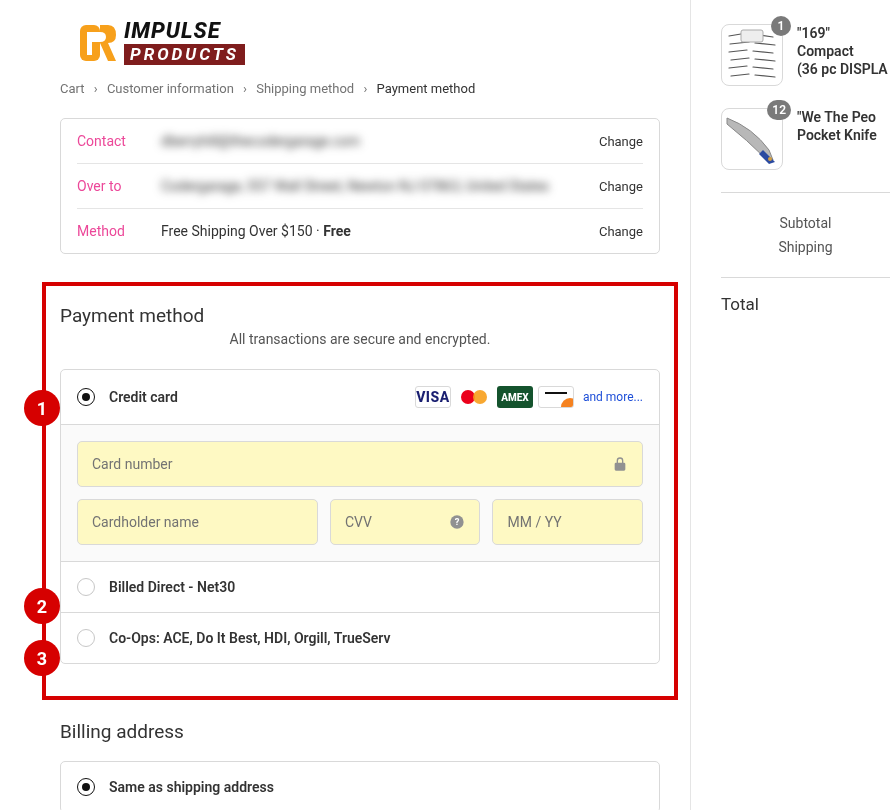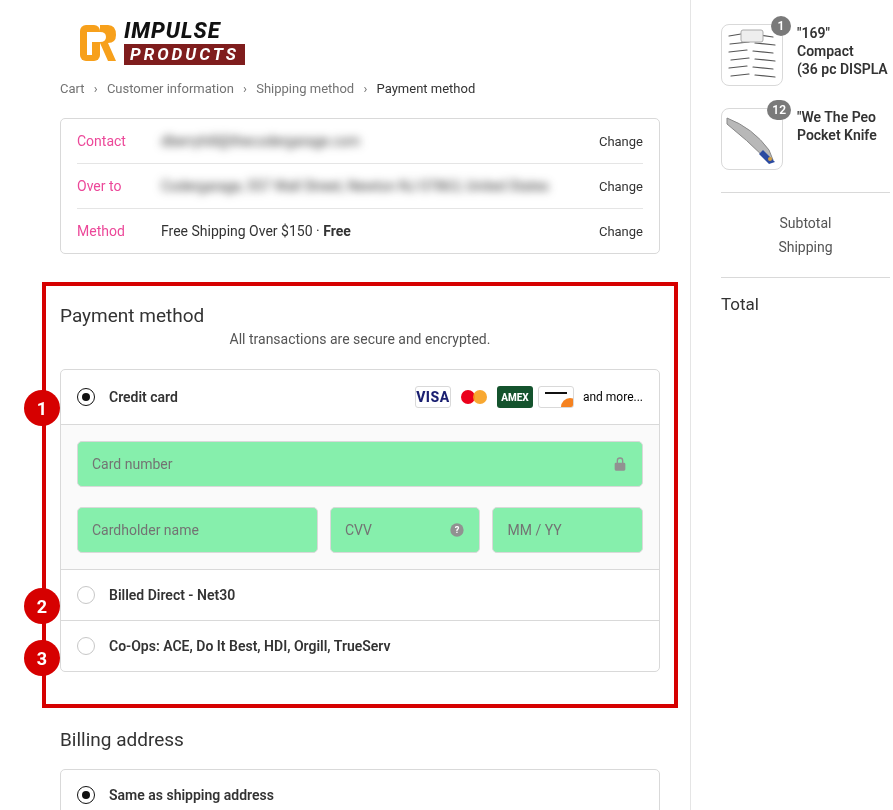--- a/index.html
+++ b/index.html
@@ -203,49 +203,49 @@
   }
   .card-icon.disc::before {
     content: "";
     position: absolute;
     width: 22px; height: 2px;
     background: #111;
     top: 5px; left: 6px;
   }
   .and-more {
     font-size: 12px;
-    color: #000000;
+    color: #1d4ed8;
     margin-left: 4px;
   }
   .card-fields {
     background: #fafafa;
     padding: 16px;
     border-top: 1px solid #d9d9d9;
   }
   .field {
     border: 1px solid #d9d9d9;
     border-radius: 5px;
-    background: #86efac;
+    background: #fef9c3;
     height: 46px;
     padding: 0 14px;
     display: flex;
     align-items: center;
     color: #737373;
     font-size: 14px;
     position: relative;
   }
   .field .ph { flex: 1; color: #737373; }
   .field .icon-right {
     width: 16px; height: 16px;
     fill: #919191;
   }
   .field-row {
     display: flex;
     gap: 12px;
-    margin-top: 20px;
+    margin-top: 12px;
   }
   .field-row .field { flex: 1; }
   
   .num-badge {
     position: absolute;
     width: 36px; height: 36px;
     border-radius: 50%;
     background: #d60000;
     color: #fff;
     font-weight: 700;

